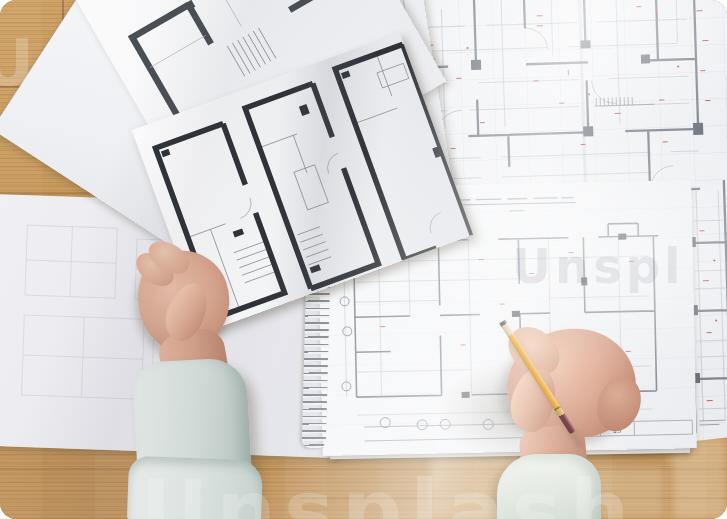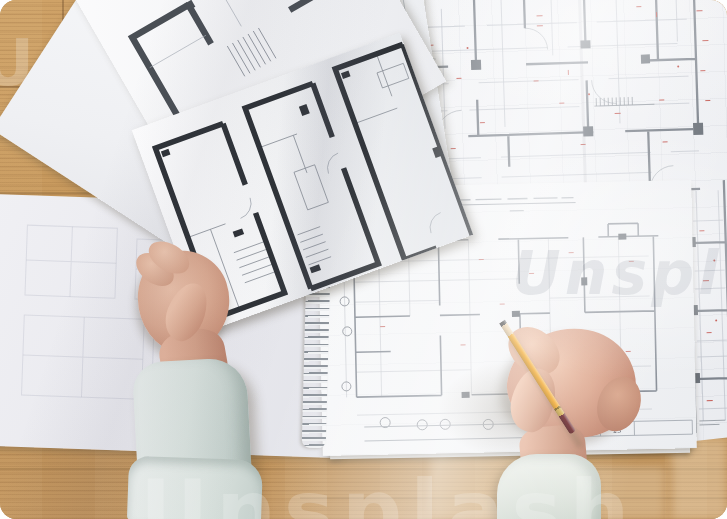--- a/index.html
+++ b/index.html
@@ -125,21 +125,21 @@
   
   .glare1{inset:0;z-index:14;pointer-events:none;
     background:linear-gradient(108deg, rgba(255,255,255,0) 46%, rgba(255,255,255,.26) 56%, rgba(255,255,255,.48) 66%, rgba(255,255,255,.14) 78%, rgba(255,255,255,0) 88%);}
   .glare2{inset:0;z-index:14;pointer-events:none;
     background:
       radial-gradient(ellipse 260px 180px at 640px 255px, rgba(255,255,255,.45), rgba(255,255,255,0) 70%),
       radial-gradient(ellipse 280px 140px at 600px 30px, rgba(255,255,255,.30), rgba(255,255,255,0) 70%);}
   .shadeband{inset:0;z-index:14;pointer-events:none;
     background:linear-gradient(108deg, rgba(70,70,95,0) 18%, rgba(70,70,95,.07) 28%, rgba(70,70,95,0) 44%);}
   .wm{font-weight:bold;z-index:15;pointer-events:none;white-space:nowrap;}
-  .wm-center{left:512px;top:238px;font-size:60px;letter-spacing:4px;color:rgba(70,80,100,.10);font-style:italic;}
+  .wm-center{left:512px;top:238px;font-size:48px;letter-spacing:4px;color:rgba(70,80,100,.10);}
   .wm-bottom{left:140px;top:462px;font-size:84px;letter-spacing:8px;color:rgba(255,255,255,.20);}
   .wm-left{left:-18px;top:26px;font-size:64px;color:rgba(255,255,255,.22);}
 </style>
 </head>
 <body>
 
 <div class="photo">
 
   <div class="abs wood"></div>
   <div class="abs seam seam-v1"></div>

